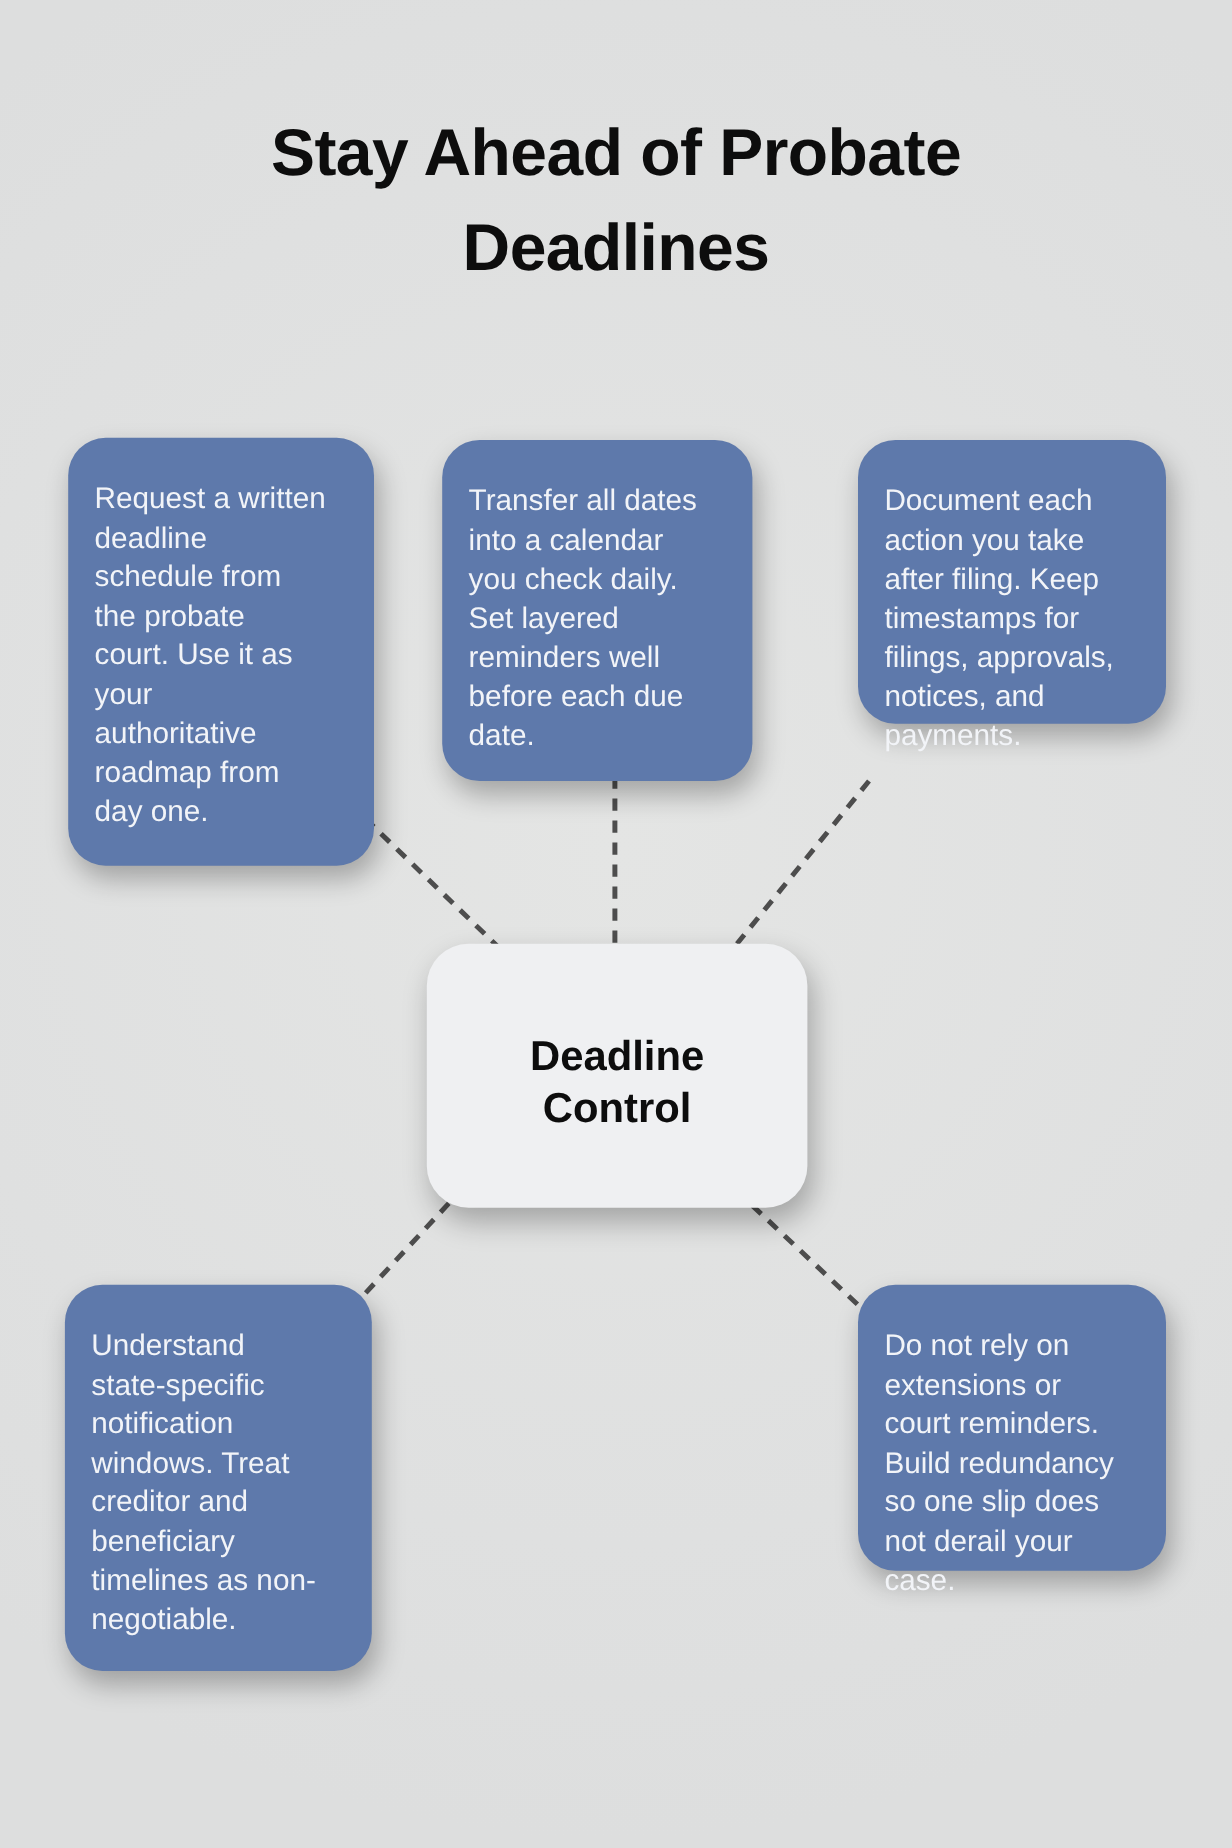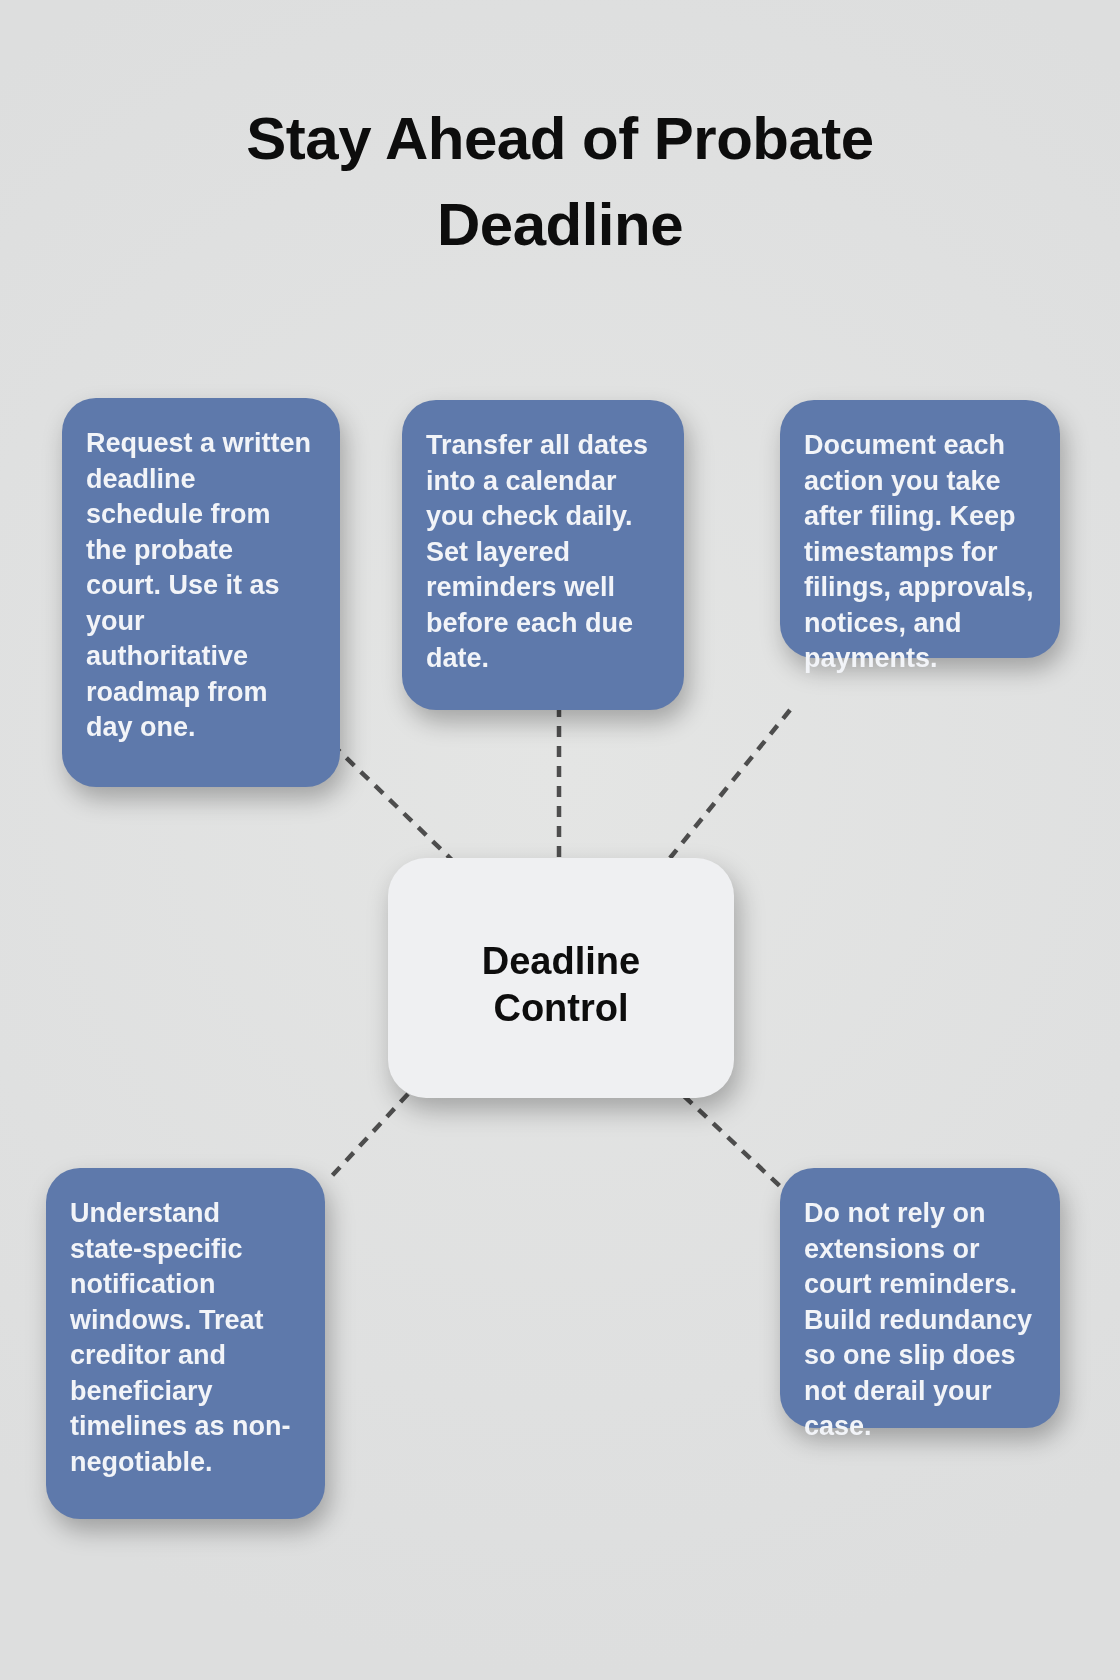--- a/index.html
+++ b/index.html
@@ -42,34 +42,33 @@
     stroke-dasharray: 11 9;
     fill: none;
   }
   .node {
     position: absolute;
     z-index: 2;
     box-sizing: border-box;
     background: #5e79ab;
     border-radius: 34px;
     box-shadow: 5px 12px 24px rgba(0, 0, 0, 0.28);
-    padding: 28px 24px;
-    font-weight: bold;
+    padding: 38px 24px;
   }
   .node p {
     margin: 0;
     color: #f2f4f8;
     font-size: 27px;
     line-height: 35.5px;
     white-space: pre-line;
   }
   .node-tl { left: 62px;  top: 398px;  width: 278px; height: 389px; }
   .node-tm { left: 402px; top: 400px;  width: 282px; height: 310px; }
   .node-tr { left: 780px; top: 400px;  width: 280px; height: 258px; }
-  .node-bl { left: 46px;  top: 1168px; width: 279px; height: 351px; }
+  .node-bl { left: 59px;  top: 1168px; width: 279px; height: 351px; }
   .node-br { left: 780px; top: 1168px; width: 280px; height: 260px; }
   .center-node {
     position: absolute;
     z-index: 2;
     box-sizing: border-box;
     left: 388px;
     top: 858px;
     width: 346px;
     height: 240px;
     background: #eff0f2;
@@ -89,21 +88,21 @@
     text-align: center;
     white-space: pre-line;
   }
 </style>
 </head>
 <body>
 
 <div class="canvas">
 
   <h1 class="title">Stay Ahead of Probate
-Deadline</h1>
+Deadlines</h1>
 
   <svg class="lines-layer" width="1120" height="1680" viewBox="0 0 1120 1680">
     <line class="connector" x1="332" y1="744" x2="452" y2="860"></line>
     <line class="connector" x1="559" y1="706" x2="559" y2="858"></line>
     <line class="connector" x1="790" y1="710" x2="670" y2="858"></line>
     <line class="connector" x1="408" y1="1094" x2="330" y2="1178"></line>
     <line class="connector" x1="684" y1="1096" x2="784" y2="1190"></line>
   </svg>
 
   <div class="node node-tl">

